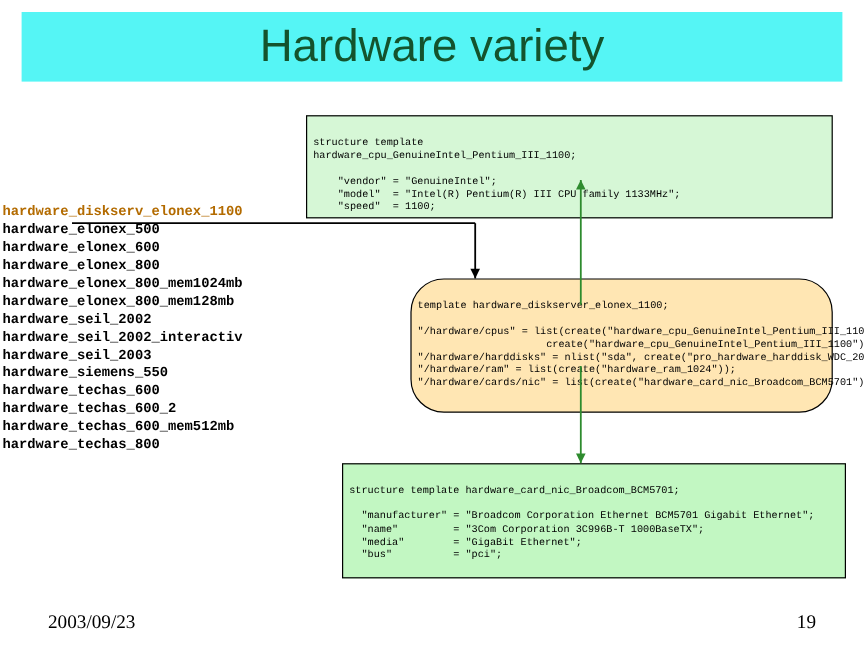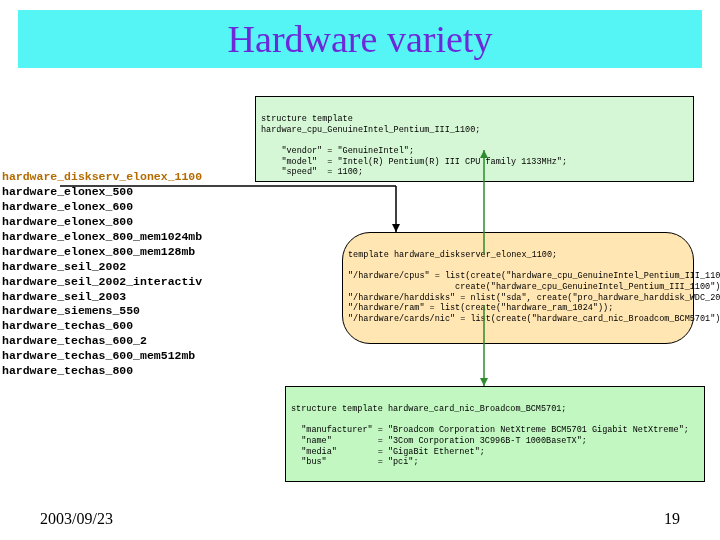--- a/index.html
+++ b/index.html
@@ -17,23 +17,23 @@
     top: 10px;
     left: 18px;
     width: 684px;
     height: 58px;
     background: #55f5f5;
     display: flex;
     align-items: center;
     justify-content: center;
   }
   .title {
-    font-family: Liberation Serif, serif;
+    font-family: Liberation Sans, sans-serif;
     font-size: 38px;
-    color: #6d28d9;
+    color: #14532d;
   }
   .code-box {
     position: absolute;
     border: 1px solid #000;
     font-family: "Courier New", monospace;
     font-size: 8.5px;
     line-height: 1.25;
     padding: 17px 5px;
     white-space: pre;
   }
@@ -116,21 +116,21 @@
 <div class="code-box box2">template hardware_diskserver_elonex_1100;
 
 "/hardware/cpus" = list(create("hardware_cpu_GenuineIntel_Pentium_III_1100"),
                      create("hardware_cpu_GenuineIntel_Pentium_III_1100"));
 "/hardware/harddisks" = nlist("sda", create("pro_hardware_harddisk_WDC_20"));
 "/hardware/ram" = list(create("hardware_ram_1024"));
 "/hardware/cards/nic" = list(create("hardware_card_nic_Broadcom_BCM5701"));</div>
 
 <div class="code-box box3">structure template hardware_card_nic_Broadcom_BCM5701;
 
-  "manufacturer" = "Broadcom Corporation NetXtreme BCM5701 Gigabit NetXtreme";
+  "manufacturer" = "Broadcom Corporation Ethernet BCM5701 Gigabit Ethernet";
   "name"         = "3Com Corporation 3C996B-T 1000BaseTX";
   "media"        = "GigaBit Ethernet";
   "bus"          = "pci";</div>
 
 <svg style="position:absolute;top:0;left:0;width:720px;height:540px;pointer-events:none">
 
   <line x1="60" y1="186" x2="396" y2="186" stroke="#000" stroke-width="1.5"></line>
   <line x1="396" y1="186" x2="396" y2="232" stroke="#000" stroke-width="1.5"></line>
   <polygon points="396,232 392,224 400,224" fill="#000"></polygon>
 

